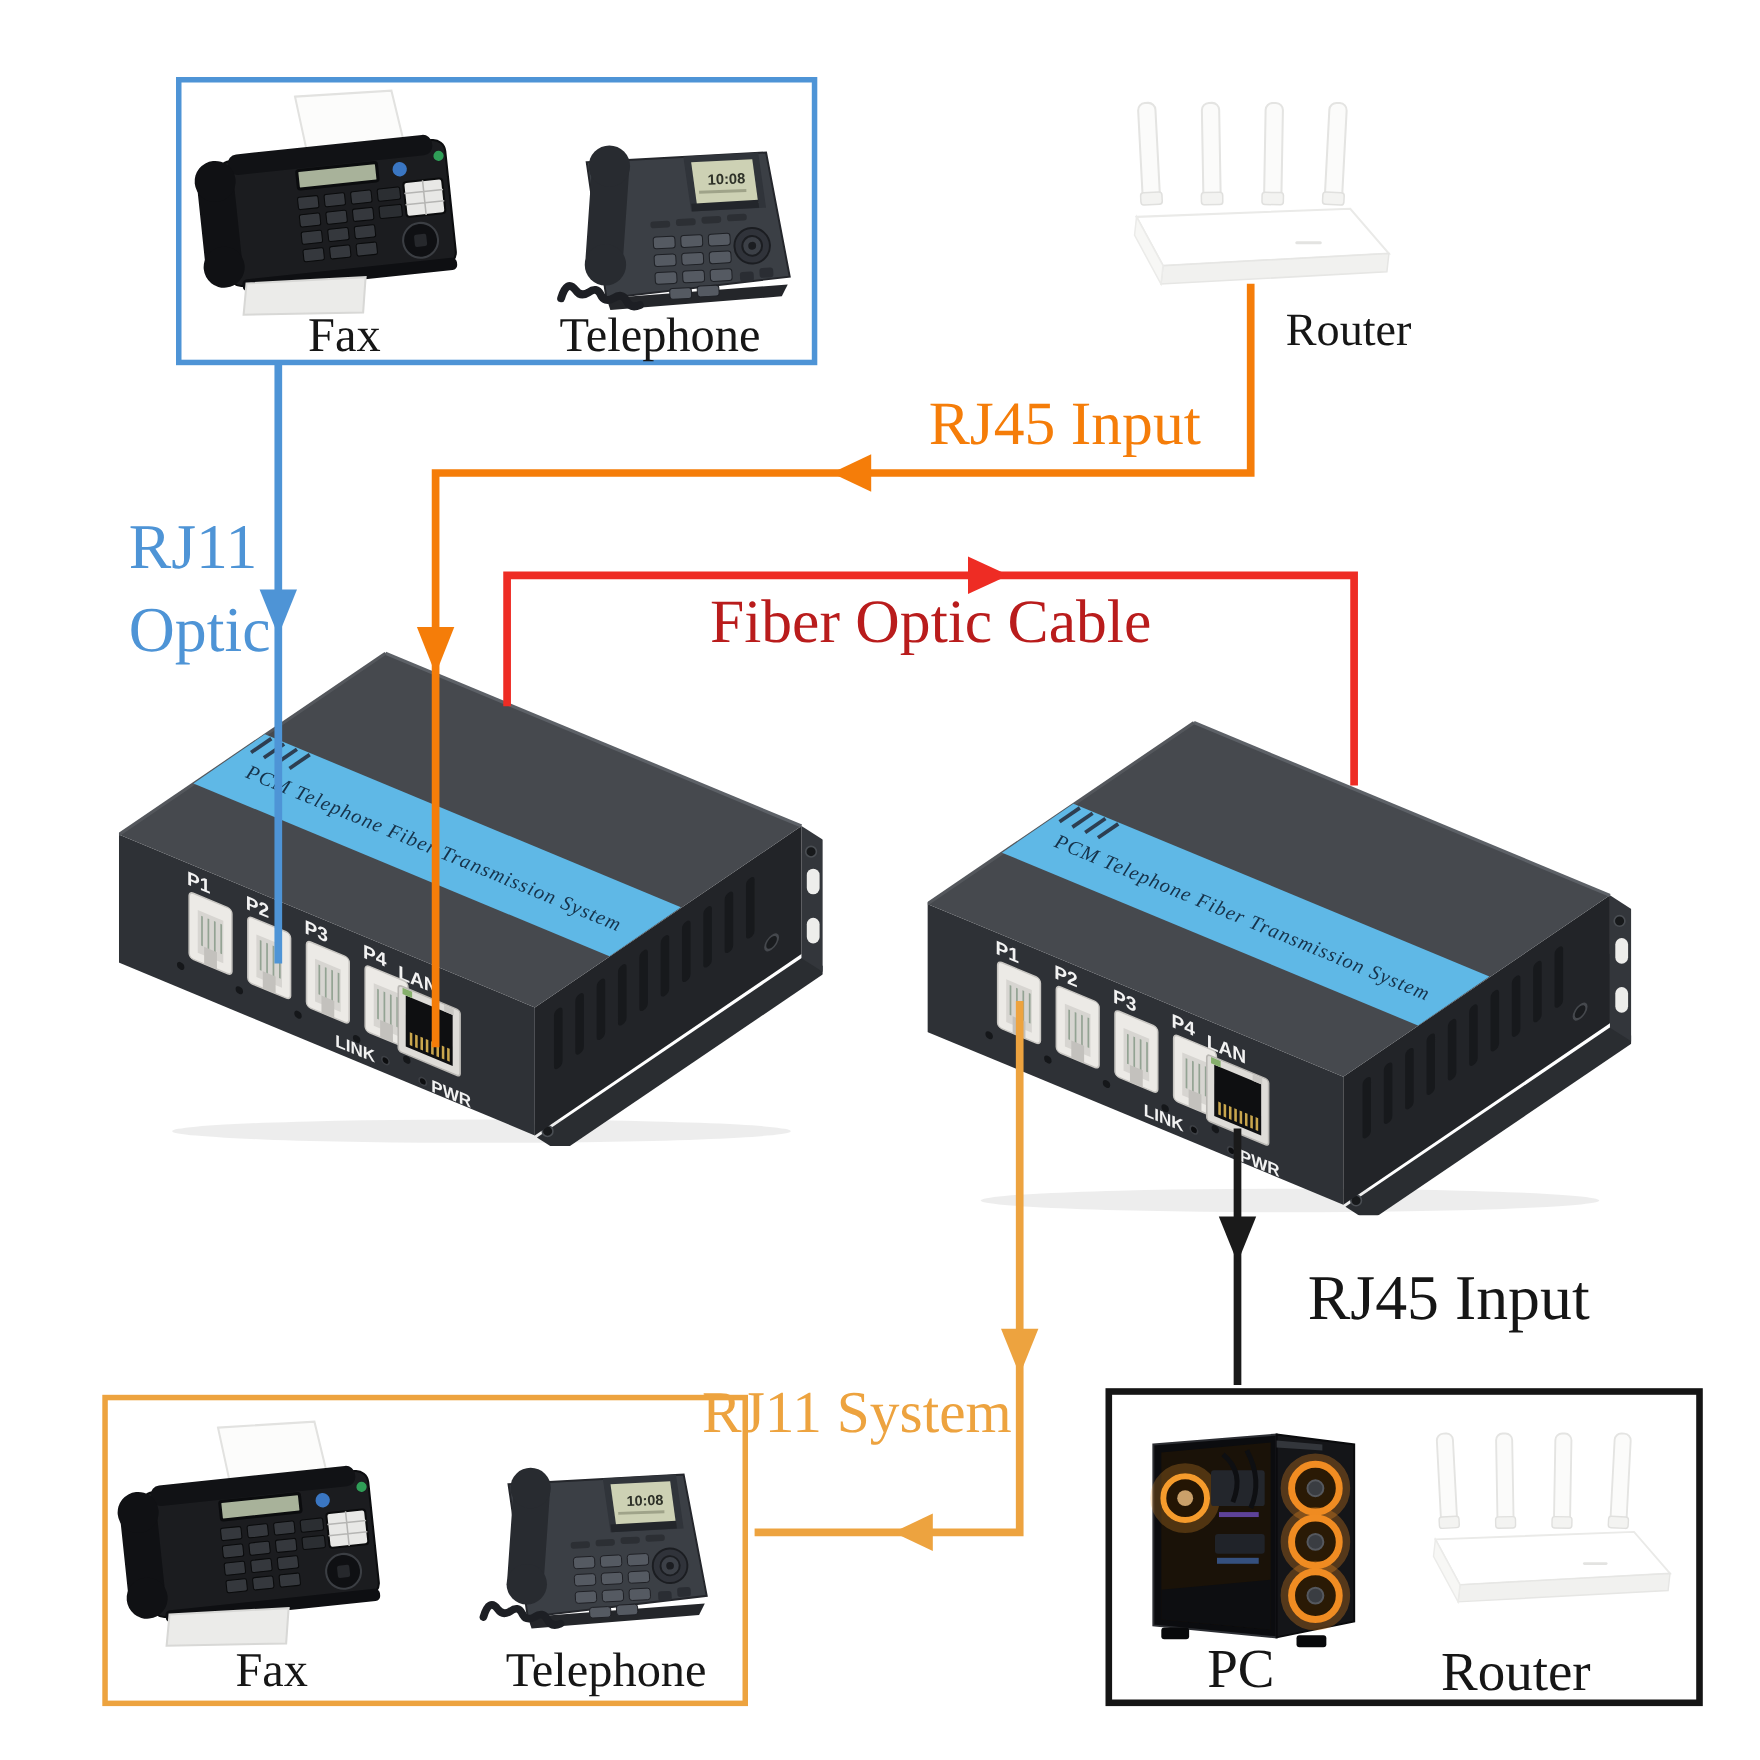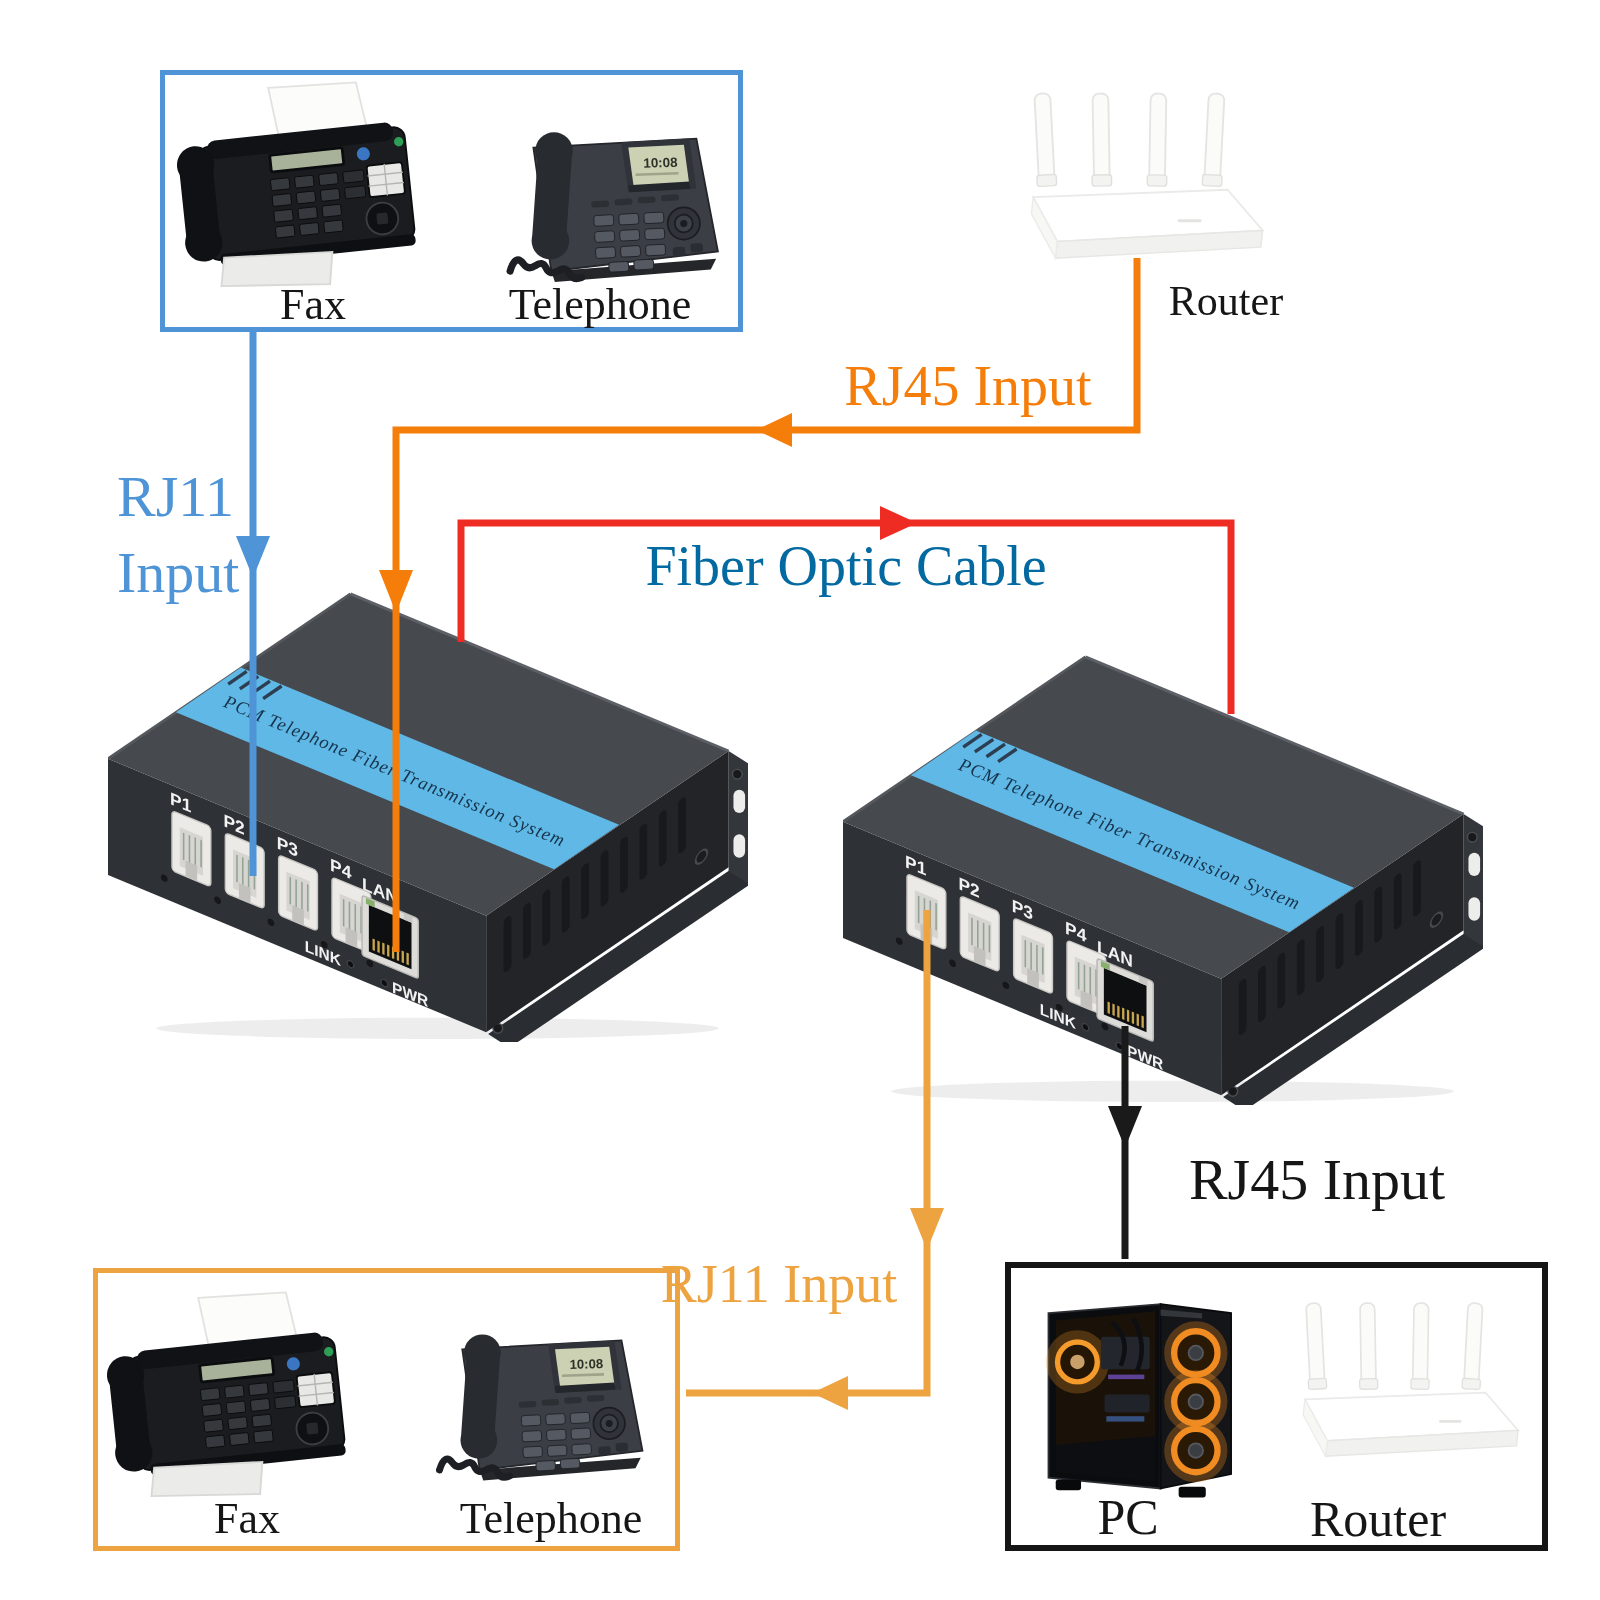--- a/index.html
+++ b/index.html
@@ -10,21 +10,21 @@
   .lbl-left{position:absolute;transform:translateY(-50%);white-space:nowrap;line-height:1;}
   .groupbox{position:absolute;box-sizing:border-box;background:#ffffff;}
   .box-blue{border:5px solid #4e94d6;}
   .box-amber{border:5px solid #eda33f;}
   .box-black{border:6px solid #151515;}
   svg{display:block;}
   .overlay{position:absolute;left:0;top:0;pointer-events:none;}
   .f-blue{color:#4e94d6;}
   .f-orange{color:#f57d09;}
   .f-amber{color:#eda33f;}
-  .f-red{color:#0369a1;}
+  .f-red{color:#b91c1c;}
   .sz44{font-size:44px;}
   .sz46{font-size:50px;}
   .sz42{font-size:42px;}
   .sz54{font-size:54px;}
   .sz56{font-size:56px;}
   .sz58{font-size:58px;margin-left:25px;}
 </style>
 </head>
 <body>
 
@@ -353,25 +353,25 @@
     </g>
   </svg>
 
   <div class="lbl sz44" style="left:313px;top:305px">Fax</div>
   <div class="lbl sz44" style="left:600px;top:305px">Telephone</div>
   <div class="lbl sz42" style="left:1226px;top:301px">Router</div>
 
   <div class="lbl f-orange sz56" style="left:968px;top:386px">RJ45 Input</div>
 
   <div class="lbl-left f-blue sz58" style="left:92px;top:497px">RJ11</div>
-  <div class="lbl-left f-blue sz58" style="left:92px;top:573px">Input</div>
+  <div class="lbl-left f-blue sz58" style="left:92px;top:573px">Optic</div>
 
   <div class="lbl f-red sz56" style="left:846px;top:566px">Fiber Optic Cable</div>
 
-  <div class="lbl f-amber sz54" style="left:779px;top:1284px">RJ11 Input</div>
+  <div class="lbl f-amber sz54" style="left:779px;top:1284px">RJ11 System</div>
   <div class="lbl sz58" style="left:1292px;top:1180px">RJ45 Input</div>
 
   <div class="lbl sz44" style="left:247px;top:1519px">Fax</div>
   <div class="lbl sz44" style="left:551px;top:1519px">Telephone</div>
   <div class="lbl sz46" style="left:1128px;top:1517px">PC</div>
   <div class="lbl sz46" style="left:1378px;top:1519px">Router</div>
 
 </div>
 
 </body></html>

